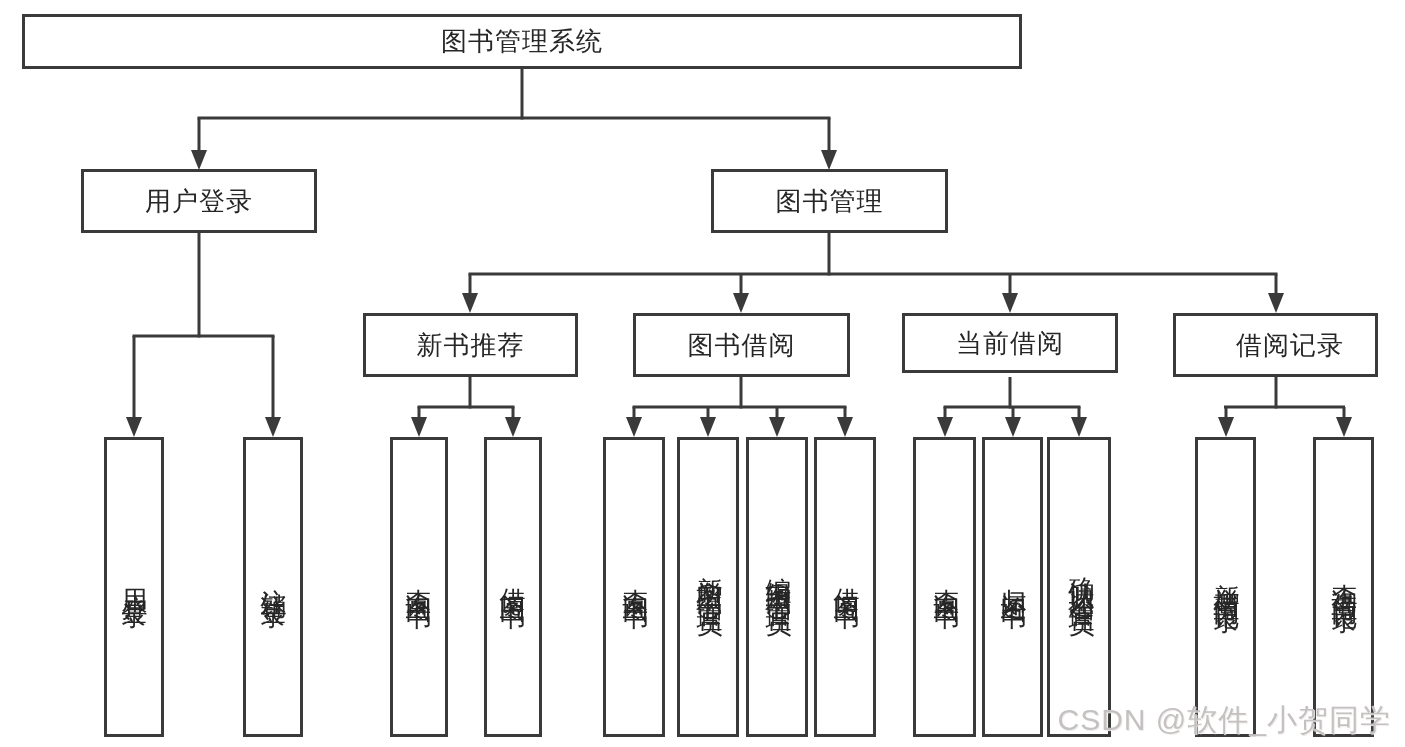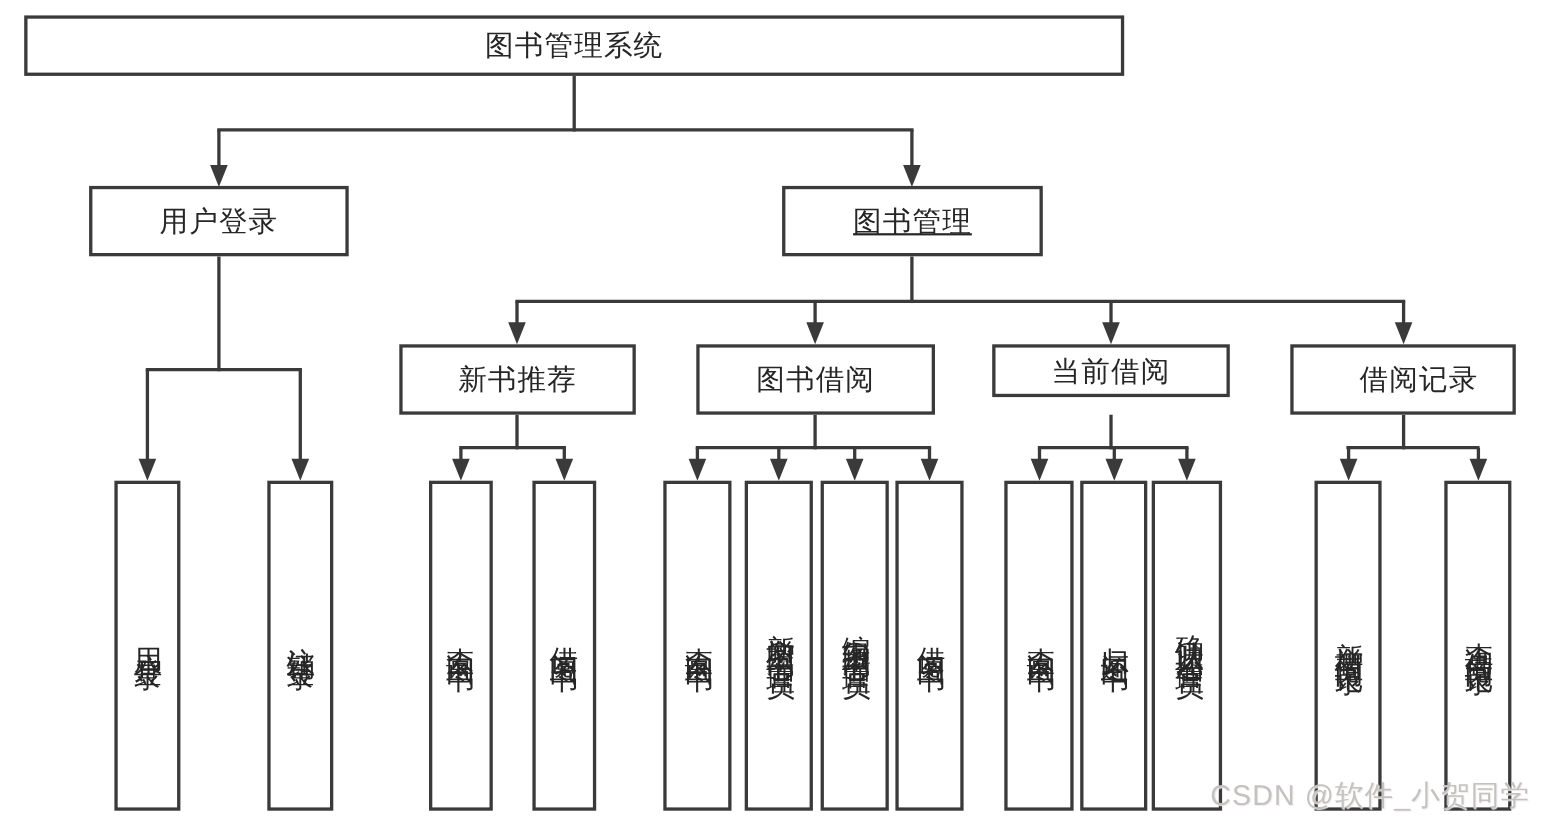--- a/index.html
+++ b/index.html
@@ -38,21 +38,21 @@
     font-size: 26px;
     letter-spacing: 5px;
     line-height: 52px;
     padding-bottom: 18px;
     white-space: nowrap;
   }
   .watermark {
     position: absolute;
     right: 14px;
     bottom: 6px;
-    font-size: 26px;
+    font-size: 30px;
     letter-spacing: 1px;
     color: #c5c1c1;
     text-shadow: 1px 1px 1px #eeeceb;
     white-space: nowrap;
   }
 </style>
 </head>
 <body>
 
 <div class="canvas">
@@ -119,25 +119,25 @@
       <polygon points="1005,417 1021,417 1013,437"></polygon>
       <polygon points="1071,417 1087,417 1079,437"></polygon>
       <polygon points="1218,417 1234,417 1226,437"></polygon>
       <polygon points="1336,417 1352,417 1344,437"></polygon>
     </g>
   </svg>
 
   <div class="node hbox" style="left:22px; top:14px; width:1000px; height:55px;">图书管理系统</div>
 
   <div class="node hbox" style="left:81px; top:169px; width:236px; height:64px;">用户登录</div>
-  <div class="node hbox" style="left:711px; top:169px; width:237px; height:64px;text-decoration:underline;">图书管理</div>
+  <div class="node hbox" style="left:711px; top:169px; width:237px; height:64px;">图书管理</div>
 
   <div class="node hbox" style="left:363px; top:313px; width:215px; height:64px;font-family:Liberation Serif, serif;">新书推荐</div>
   <div class="node hbox" style="left:633px; top:313px; width:217px; height:64px;">图书借阅</div>
-  <div class="node hbox" style="left:902px; top:313px; width:216px; height:48px;">当前借阅</div>
+  <div class="node hbox" style="left:902px; top:313px; width:216px; height:60px;">当前借阅</div>
   <div class="node hbox" style="left:1173px; top:313px; width:205px; height:64px;padding-left:29px;">借阅记录</div>
 
   <div class="node vbox" style="left:104px; top:437px; width:60px; height:300px;">用户登录</div>
   <div class="node vbox" style="left:243px; top:437px; width:60px; height:300px;">注销登录</div>
 
   <div class="node vbox" style="left:390px; top:437px; width:58px; height:300px;">查询图书</div>
   <div class="node vbox" style="left:484px; top:437px; width:58px; height:300px;">借阅图书</div>
 
   <div class="node vbox" style="left:603px; top:437px; width:62px; height:300px;">查询图书</div>
   <div class="node vbox" style="left:677px; top:437px; width:62px; height:300px;">新增图书（管理员）</div>

